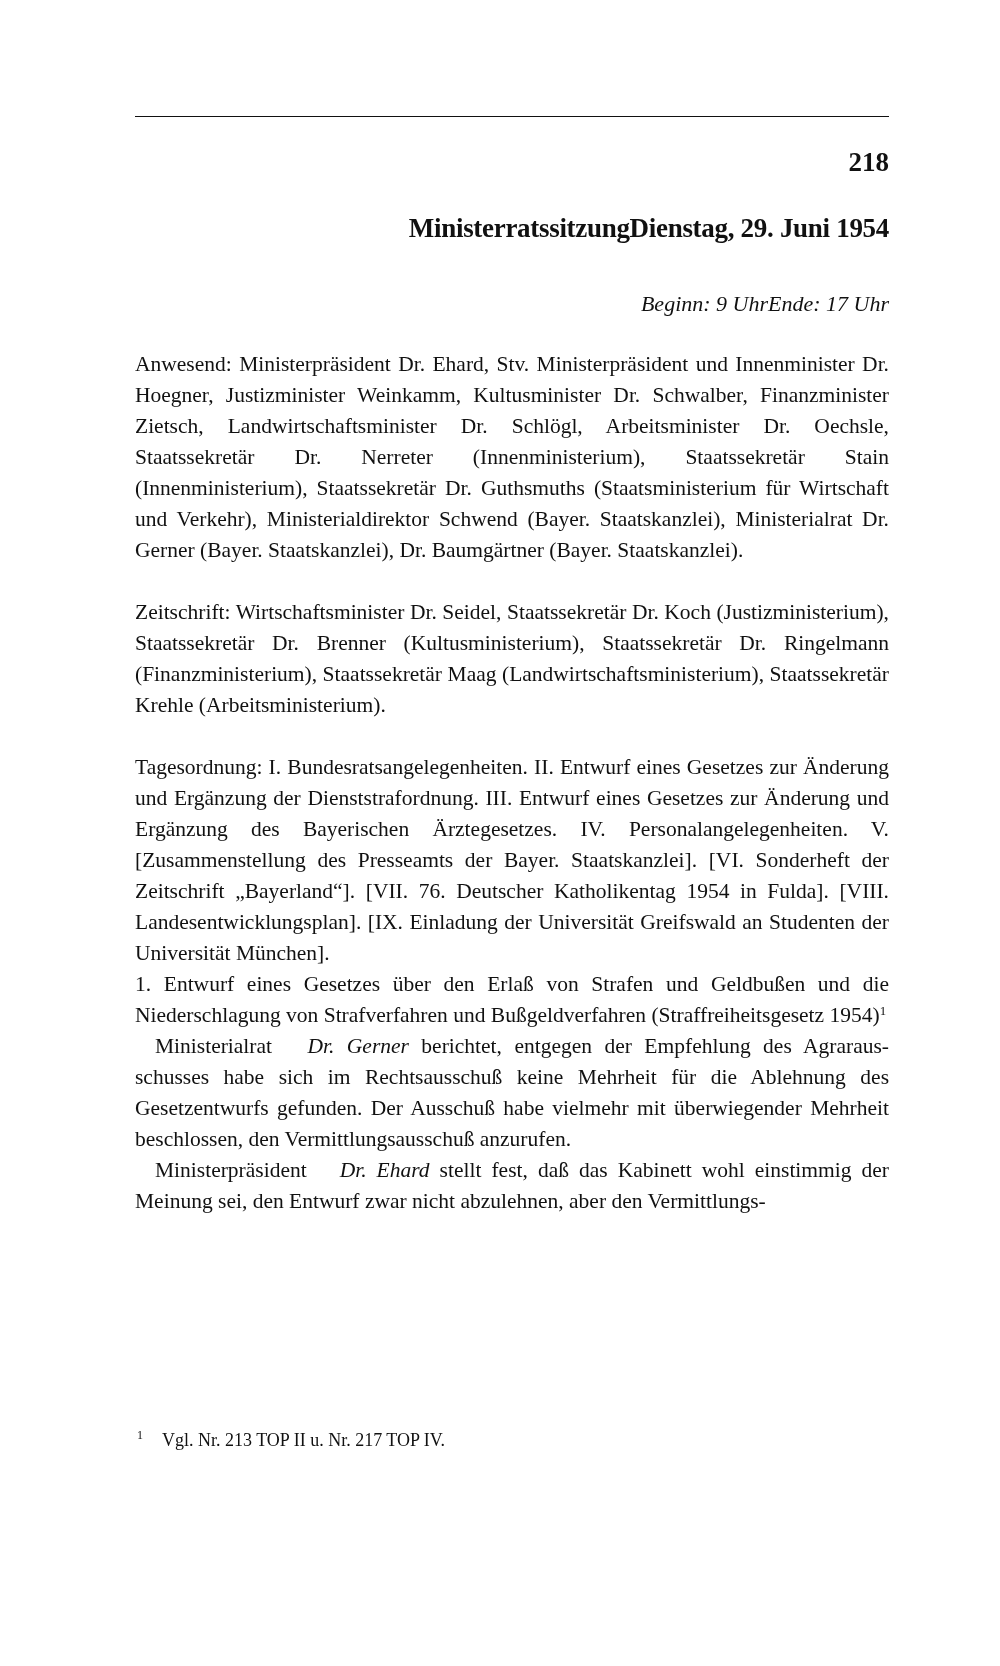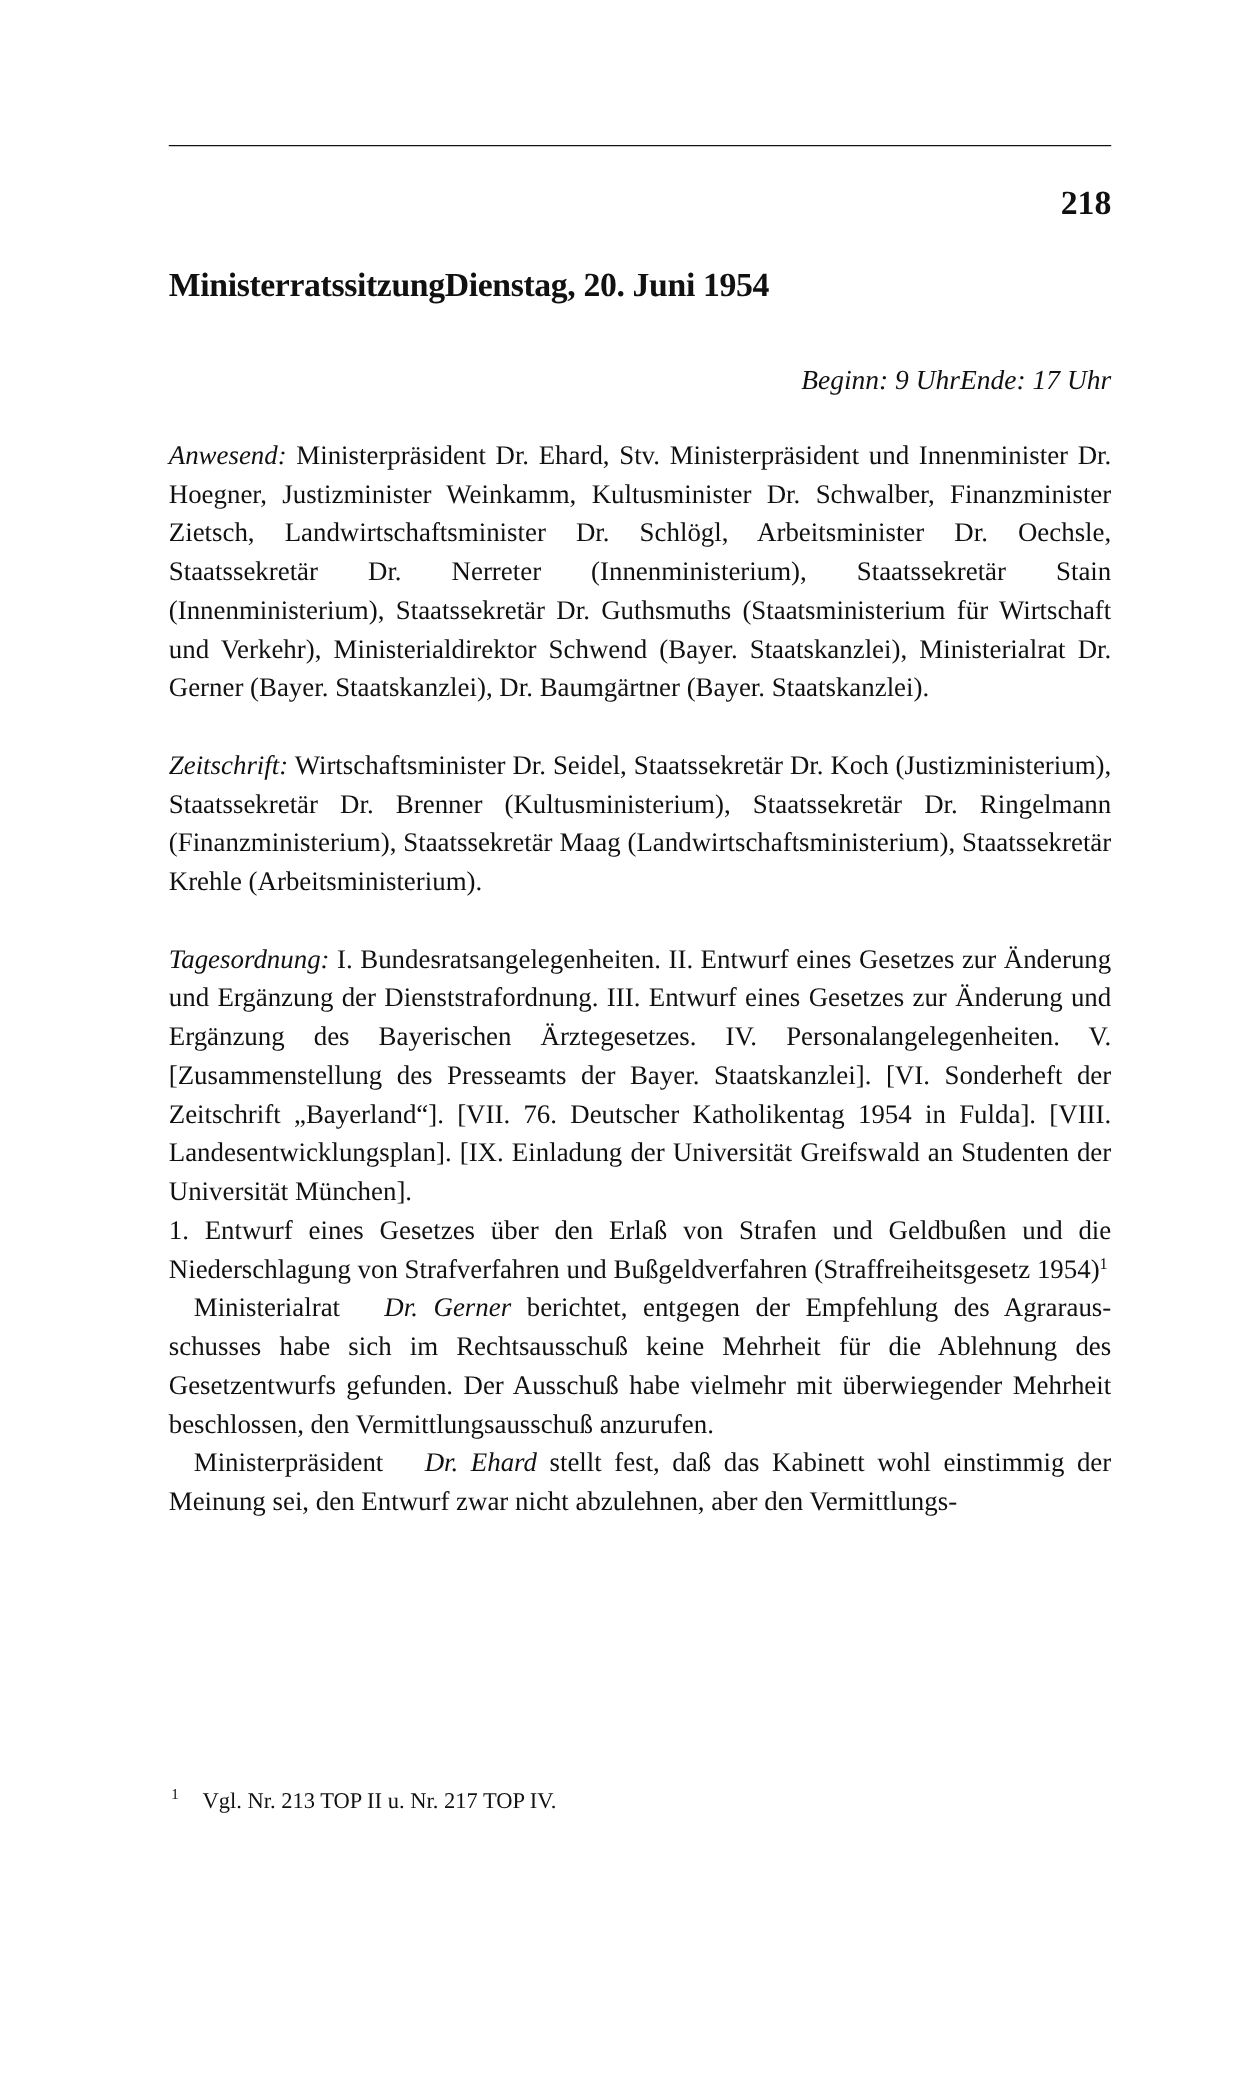--- a/index.html
+++ b/index.html
@@ -39,21 +39,21 @@
       font-weight: bold;
       font-size: 27px;
       line-height: 32px;
     }
     .heading-row {
       position: absolute;
       top: 211px;
       left: 0;
       width: 754px;
       display: flex;
-      justify-content: flex-start;
+      justify-content: flex-end;
       font-weight: bold;
       font-size: 27px;
       line-height: 34px;
       letter-spacing: -0.3px;
     }
     .time-row {
       position: absolute;
       top: 290px;
       left: 0;
       width: 754px;
@@ -76,21 +76,20 @@
     .body-text p {
       margin: 0;
     }
     .body-text p.gap {
       margin-top: 31px;
     }
     .body-text p.indent {
       text-indent: 20px;
     }
     .lead {
-      font-style: italic;
       margin-top: 38px;
     }
     .em {
       font-style: italic;
       margin-left: 23px;
     }
     sup.fn-ref {
       font-size: 13px;
       line-height: 0;
       vertical-align: 0.55em;
@@ -116,21 +115,21 @@
 <body>
 
 <div class="page">
 
   <div class="top-rule"></div>
 
   <div class="doc-number">218</div>
 
   <div class="heading-row">
     <span>Ministerratssitzung</span>
-    <span>Dienstag, 20. Juni 1954</span>
+    <span>Dienstag, 29. Juni 1954</span>
   </div>
 
   <div class="time-row">
     <span>Beginn: 9 Uhr</span>
     <span>Ende: 17 Uhr</span>
   </div>
 
   <div class="body-text">
 
     <p><span class="lead">Anwesend:</span><span> Ministerpräsident Dr. Ehard, Stv. Ministerpräsident und Innenmi­nister Dr. Hoegner, Justizminister Weinkamm, Kultusminister Dr. Schwalber, Finanzminister Zietsch, Landwirtschaftsminister Dr. Schlögl, Arbeitsminister Dr. Oechsle, Staatssekretär Dr. Nerreter (Innenministerium), Staatssekretär Stain (Innenministerium), Staatssekretär Dr. Guthsmuths (Staatsministerium für Wirtschaft und Verkehr), Ministerialdirektor Schwend (Bayer. Staats­kanzlei), Ministerialrat Dr. Gerner (Bayer. Staatskanzlei), Dr. Baumgärtner (Bayer. Staatskanzlei).</span></p>

